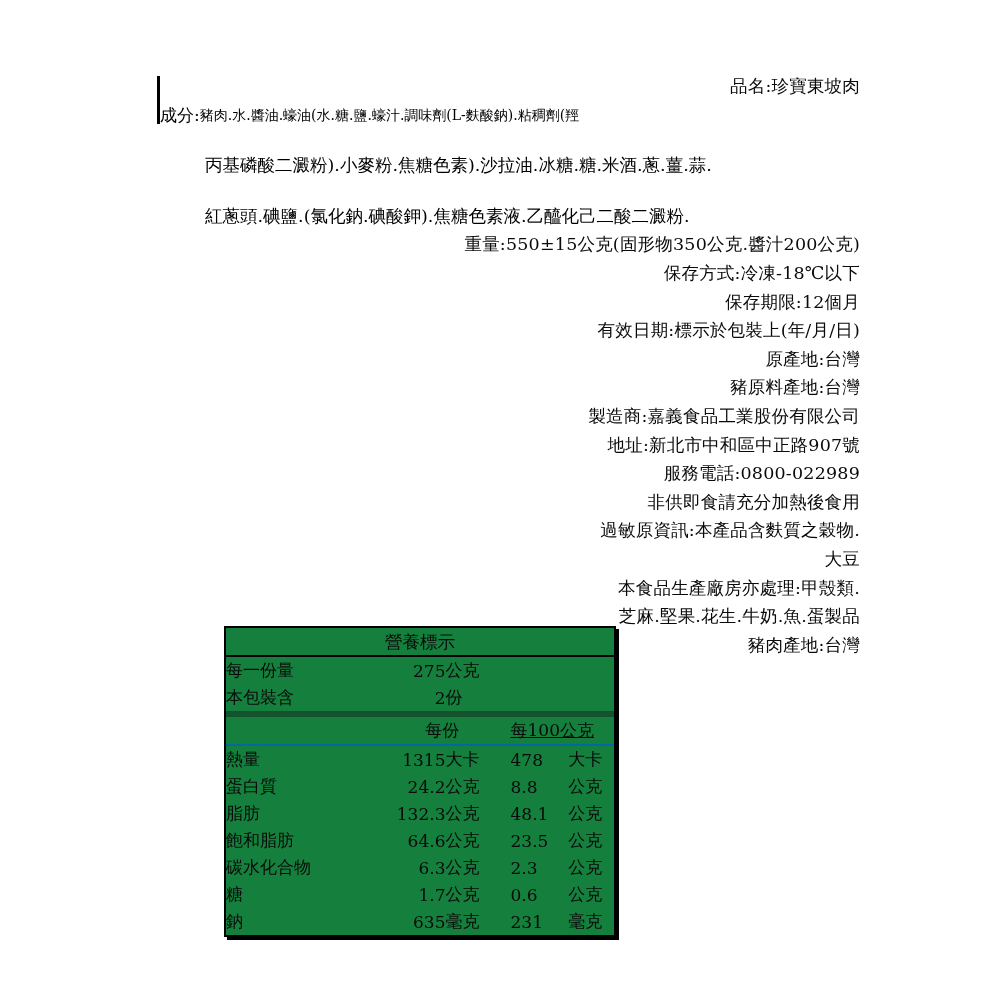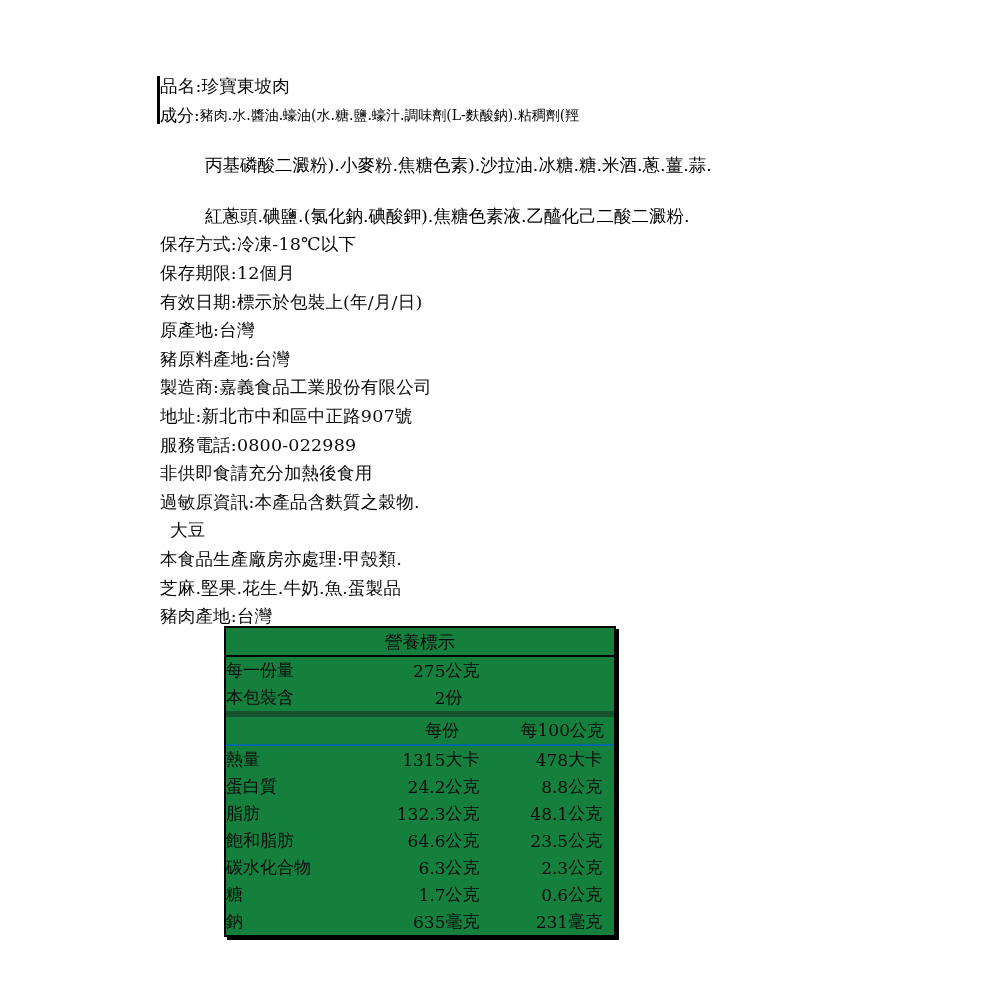--- a/index.html
+++ b/index.html
@@ -23,20 +23,21 @@
     top: 72px;
     width: 700px;
   }
 
   .line {
     font-size: 17.5px;
     line-height: 28.6px;
     white-space: pre;
     letter-spacing: 0.2px;
     color: #0a0a0a;
+    text-align: right;
   }
 
   
   #left-rule {
     position: absolute;
     left: 157px;
     top: 76px;
     width: 3px;
     height: 48px;
     background: #000000;
@@ -110,45 +111,46 @@
   }
 
   .colhead-row td {
     border-bottom: 2px solid #0369a1;
     height: 27px;
   }
 
   .c-name   { width: 150px; padding-left: 6px; text-align: left; }
   .c-num1   { width: 72px;  text-align: right; padding-right: 5px; }
   .c-unit1  { width: 66px;  text-align: left;  padding-left: 2px; }
-  .c-num2   { width: 58px;  text-align: right; padding-right: 4px; }
+  .c-num2   { width: 58px;  text-align: left; padding-right: 4px; }
   .c-unit2  { width: 46px;  text-align: left;  padding-left: 2px; }
 
   .colhead-row .h-per    { text-align: center; }
-  .colhead-row .h-per100 { text-align: center; }
+  .colhead-row .h-per100 { text-align: left; text-decoration: underline; }
 
   .sub-indent { padding-left: 28px; }
   .sub-indent2 { padding-left: 42px; }
 </style>
 </head>
 <body>
 
 <div id="left-rule"></div>
 
 <div id="label-body">
 
   <div class="line"><span>品名:</span><span>珍寶東坡肉</span></div>
 
   <div class="ing-row">
     <span class="ing-label">成分:</span>
     <span class="ing-text">豬肉.水.醬油.蠔油(水.糖.鹽.蠔汁.調味劑(L-麩酸鈉).粘稠劑(羥</span>
   </div>
   <div class="ing-cont">丙基磷酸二澱粉).小麥粉.焦糖色素).沙拉油.冰糖.糖.米酒.蔥.薑.蒜.</div>
   <div class="ing-cont">紅蔥頭.碘鹽.(氯化鈉.碘酸鉀).焦糖色素液.乙醯化己二酸二澱粉.</div>
 
+  <div class="line">重量:550±15公克(固形物350公克.醬汁200公克)</div>
   <div class="line">保存方式:冷凍-18℃以下</div>
   <div class="line">保存期限:12個月</div>
   <div class="line">有效日期:標示於包裝上(年/月/日)</div>
   <div class="line">原產地:台灣</div>
   <div class="line">豬原料產地:台灣</div>
   <div class="line">製造商:嘉義食品工業股份有限公司</div>
   <div class="line">地址:新北市中和區中正路907號</div>
   <div class="line">服務電話:0800-022989</div>
   <div class="line">非供即食請充分加熱後食用</div>
   <div class="line">過敏原資訊:本產品含麩質之穀物.</div>

